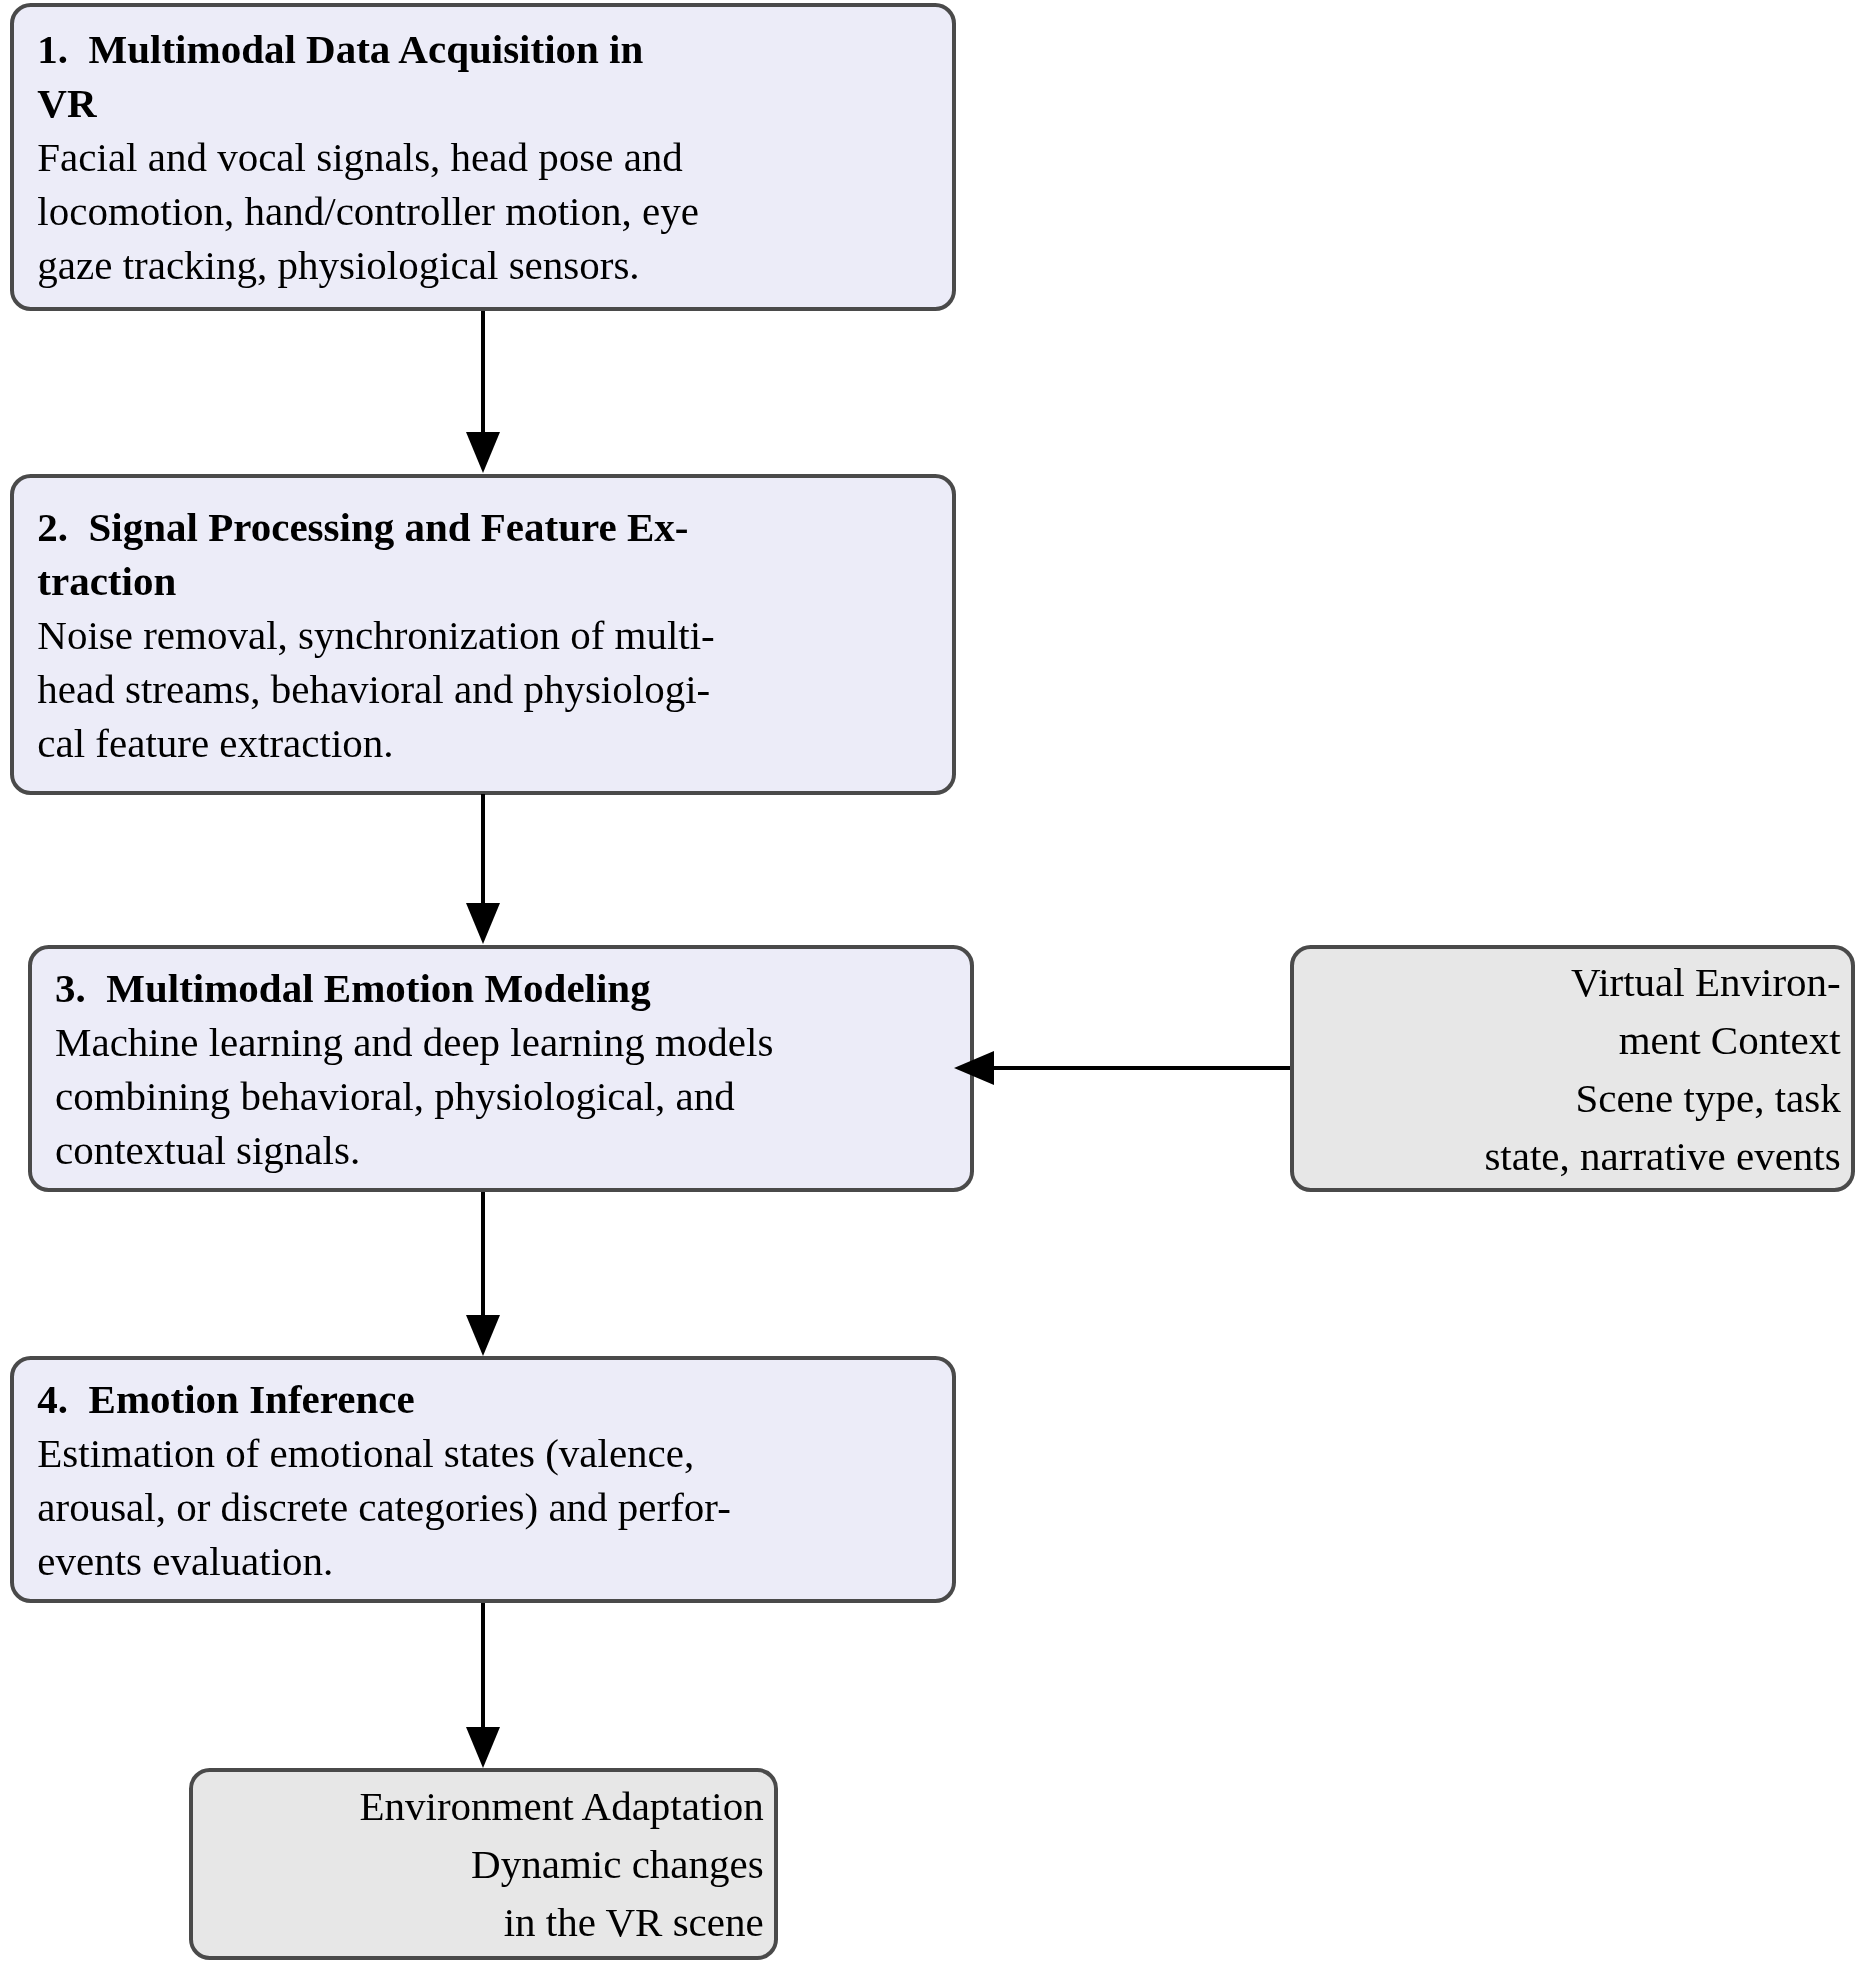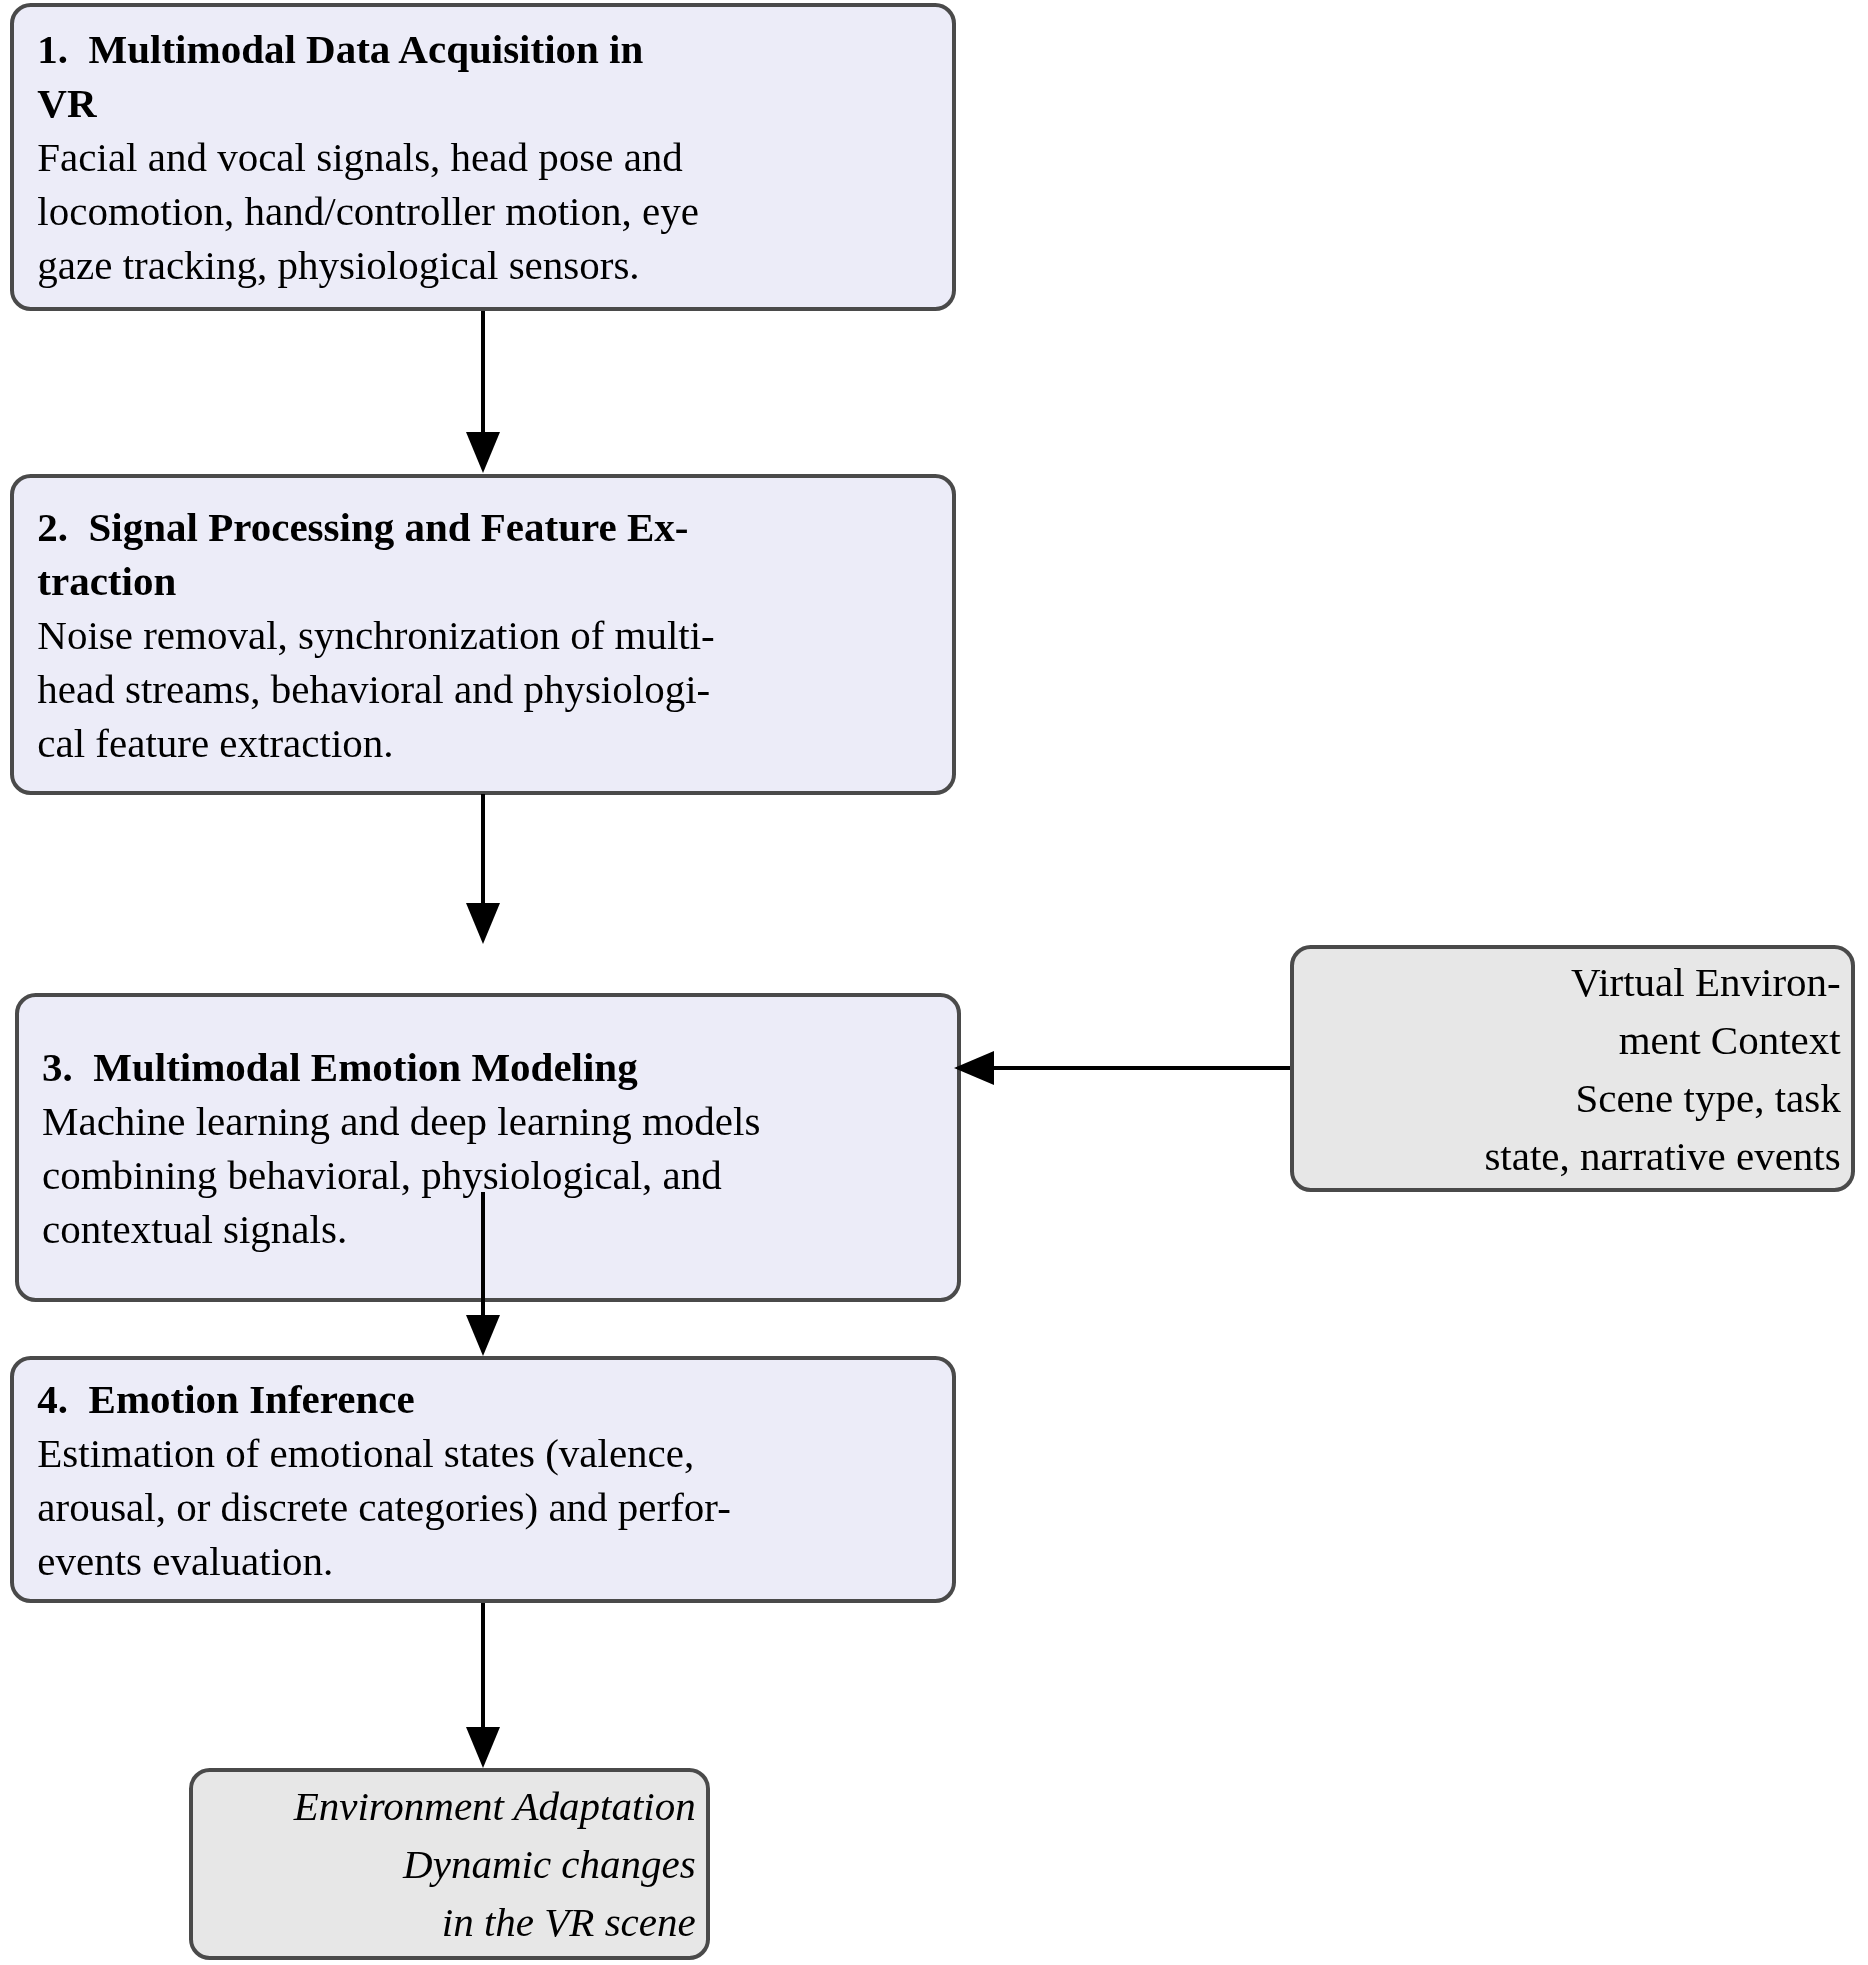--- a/index.html
+++ b/index.html
@@ -33,24 +33,24 @@
     font-size:41px;
     line-height:58px;
     text-align:right;
     padding:5.2px 10.3px;
   }
   .title{font-weight:bold;}
   .line{white-space:pre;}
   
   .n-step1{left:10.3px;  top:2.6px;    width:946px; height:308px;}
   .n-step2{left:10.3px;  top:474px;  width:946px; height:321px;}
-  .n-step3{left:15px;  top:945px; width:946px; height:309px;margin-top:48px;}
+  .n-step3{left:28px;  top:945px; width:946px; height:247px;}
   .n-step4{left:10.3px;  top:1356px; width:946px; height:247px;}
   .n-context{left:1290px; top:945px; width:565px; height:247px;}
-  .n-adapt{left:189px; top:1768px; width:521px; height:192px;font-style:italic;}
+  .n-adapt{left:189px; top:1768px; width:589px; height:192px;}
   
   .vline{position:absolute;width:4.1px;background:#000000;left:481px;}
   .a1-line{top:311px;  height:121px;}
   .a2-line{top:794px; height:109px;}
   .a3-line{top:1192px; height:123px;}
   .a4-line{top:1603px; height:124px;}
   .head-down{
     position:absolute;width:0;height:0;left:466px;
     border-left:17px solid transparent;
     border-right:17px solid transparent;

